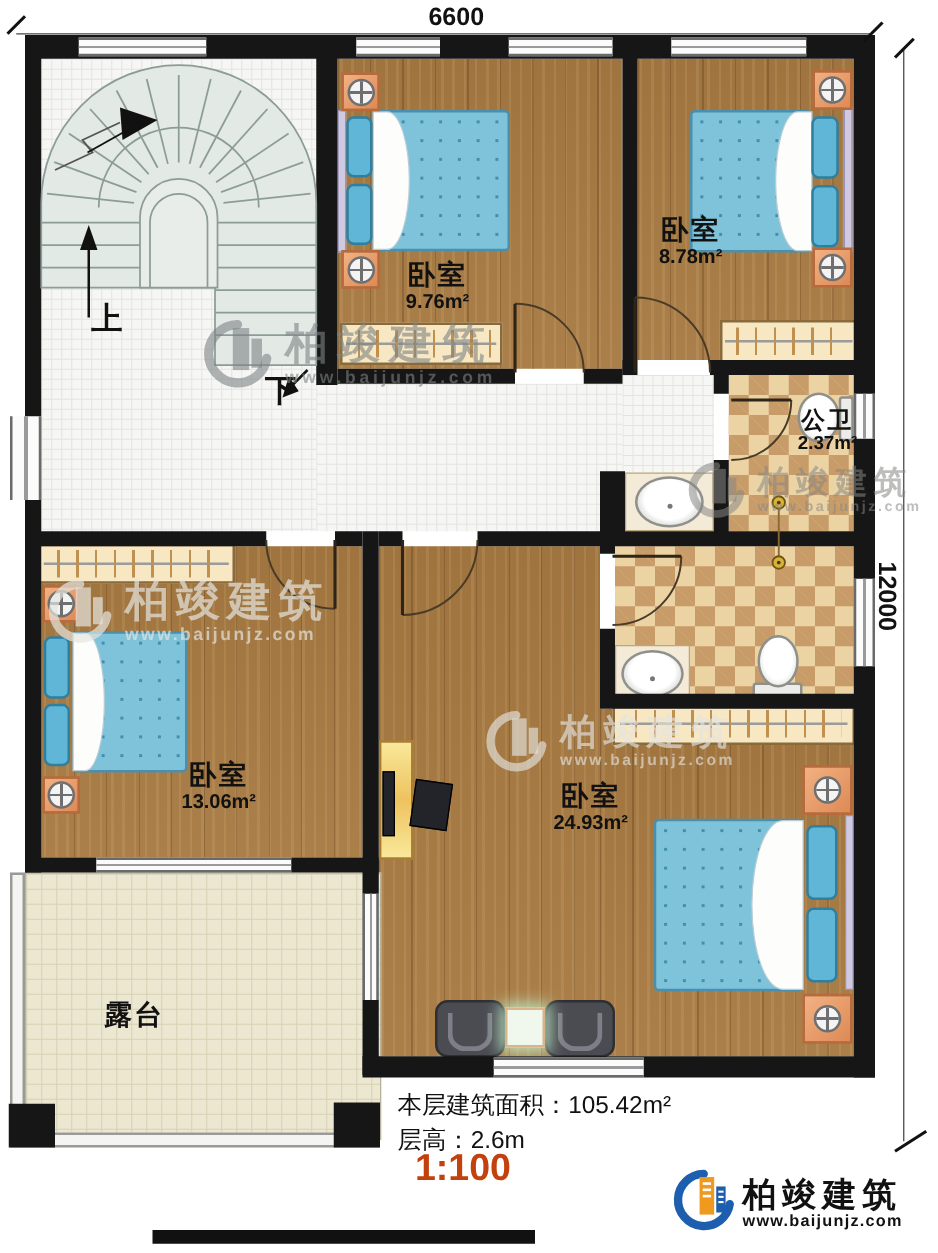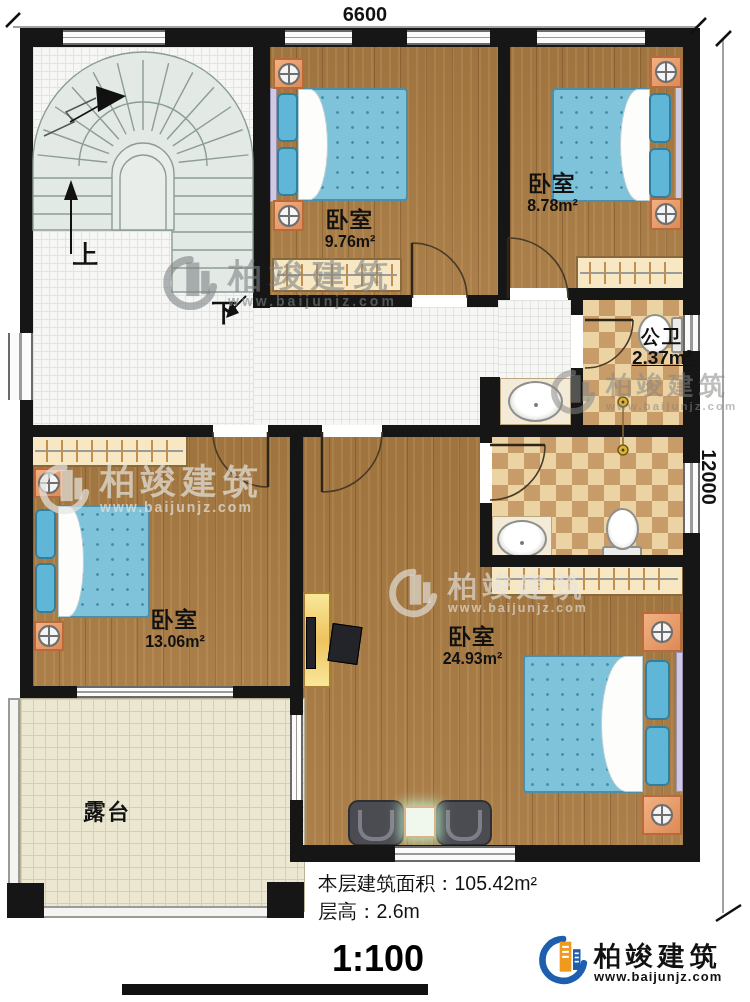--- a/index.html
+++ b/index.html
@@ -36,33 +36,33 @@
   .chair{background:#4b4b52;border-radius:10px;border:2px solid #2e2e33;box-sizing:border-box;}
   .chair::after{content:'';position:absolute;inset:18% 16% 8% 16%;border:4px solid #7e7e88;border-top:none;border-radius:0 0 14px 14px;}
   .sidetable{background:#f0f8ee;border:2px solid #d9b48a;box-shadow:0 0 12px 4px rgba(190,235,200,.9);box-sizing:border-box;}
   .tvcab{background:linear-gradient(180deg,#f9e89a,#eec25f,#f9e89a);border:2px solid #a87f35;box-sizing:border-box;}
   .tvset{background:#23242a;border:1px solid #000;}
   
   .room-label{text-align:center;color:#111;line-height:1.12;}
   .room-label .rn{font-size:22px;font-weight:bold;letter-spacing:2px;}
   .room-label .ra{font-size:16px;font-weight:bold;}
   .room-label.small .rn{font-size:19px;}
-  .room-label.small .ra{font-size:19px;text-decoration:underline;}
+  .room-label.small .ra{font-size:15px;}
   .area-only{font-size:19px;font-weight:bold;color:#111;text-align:center;}
   .stair-label{font-size:25px;font-weight:bold;color:#111;}
   .dim-text{font-size:20px;font-weight:bold;color:#111;text-align:center;}
   
   .wm{display:flex;align-items:center;gap:10px;pointer-events:none;}
   .wm .wm-txt{display:flex;flex-direction:column;line-height:1.05;}
   .wm .wm-name{font-weight:bold;white-space:nowrap;}
   .wm .wm-url{font-weight:bold;white-space:nowrap;}
   
   .foot-line{font-size:19.5px;color:#111;}
   .plan-title{font-size:37px;font-weight:bold;color:#111;letter-spacing:3px;}
-  .plan-scale{font-size:36px;font-weight:bold;color:#000000;margin-top:20px;}
+  .plan-scale{font-size:30px;font-weight:bold;color:#c2410c;}
   .title-bar{background:#111;}
   .brand-name{font-size:27px;font-weight:bold;color:#111;letter-spacing:5px;white-space:nowrap;}
   .brand-url{font-size:13px;font-weight:bold;color:#111;letter-spacing:1px;white-space:nowrap;}
   svg.overlay{position:absolute;left:0;top:0;pointer-events:none;}
 </style>
 </head>
 <body>
 
 <div id="stage">
 

